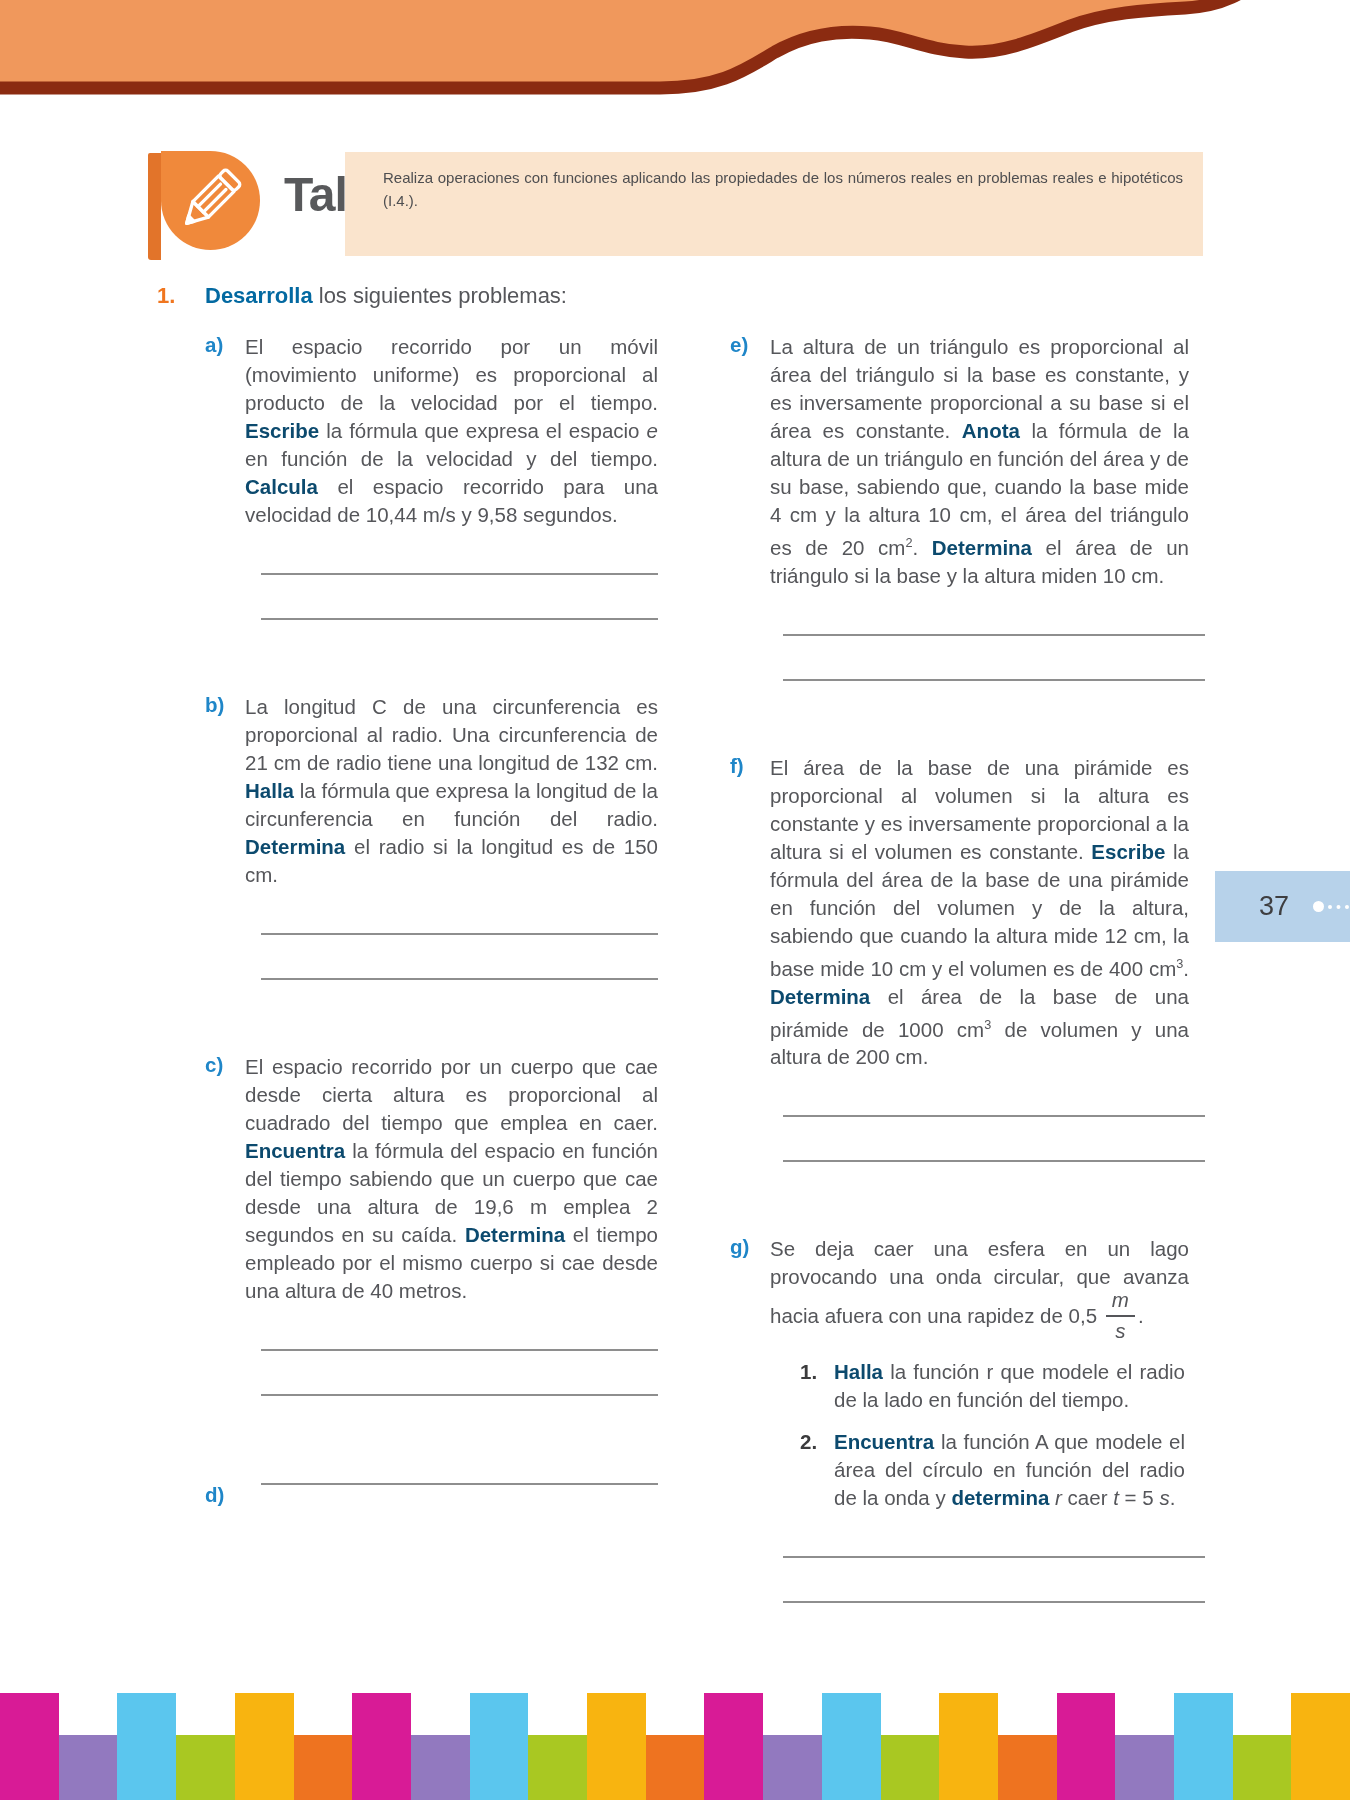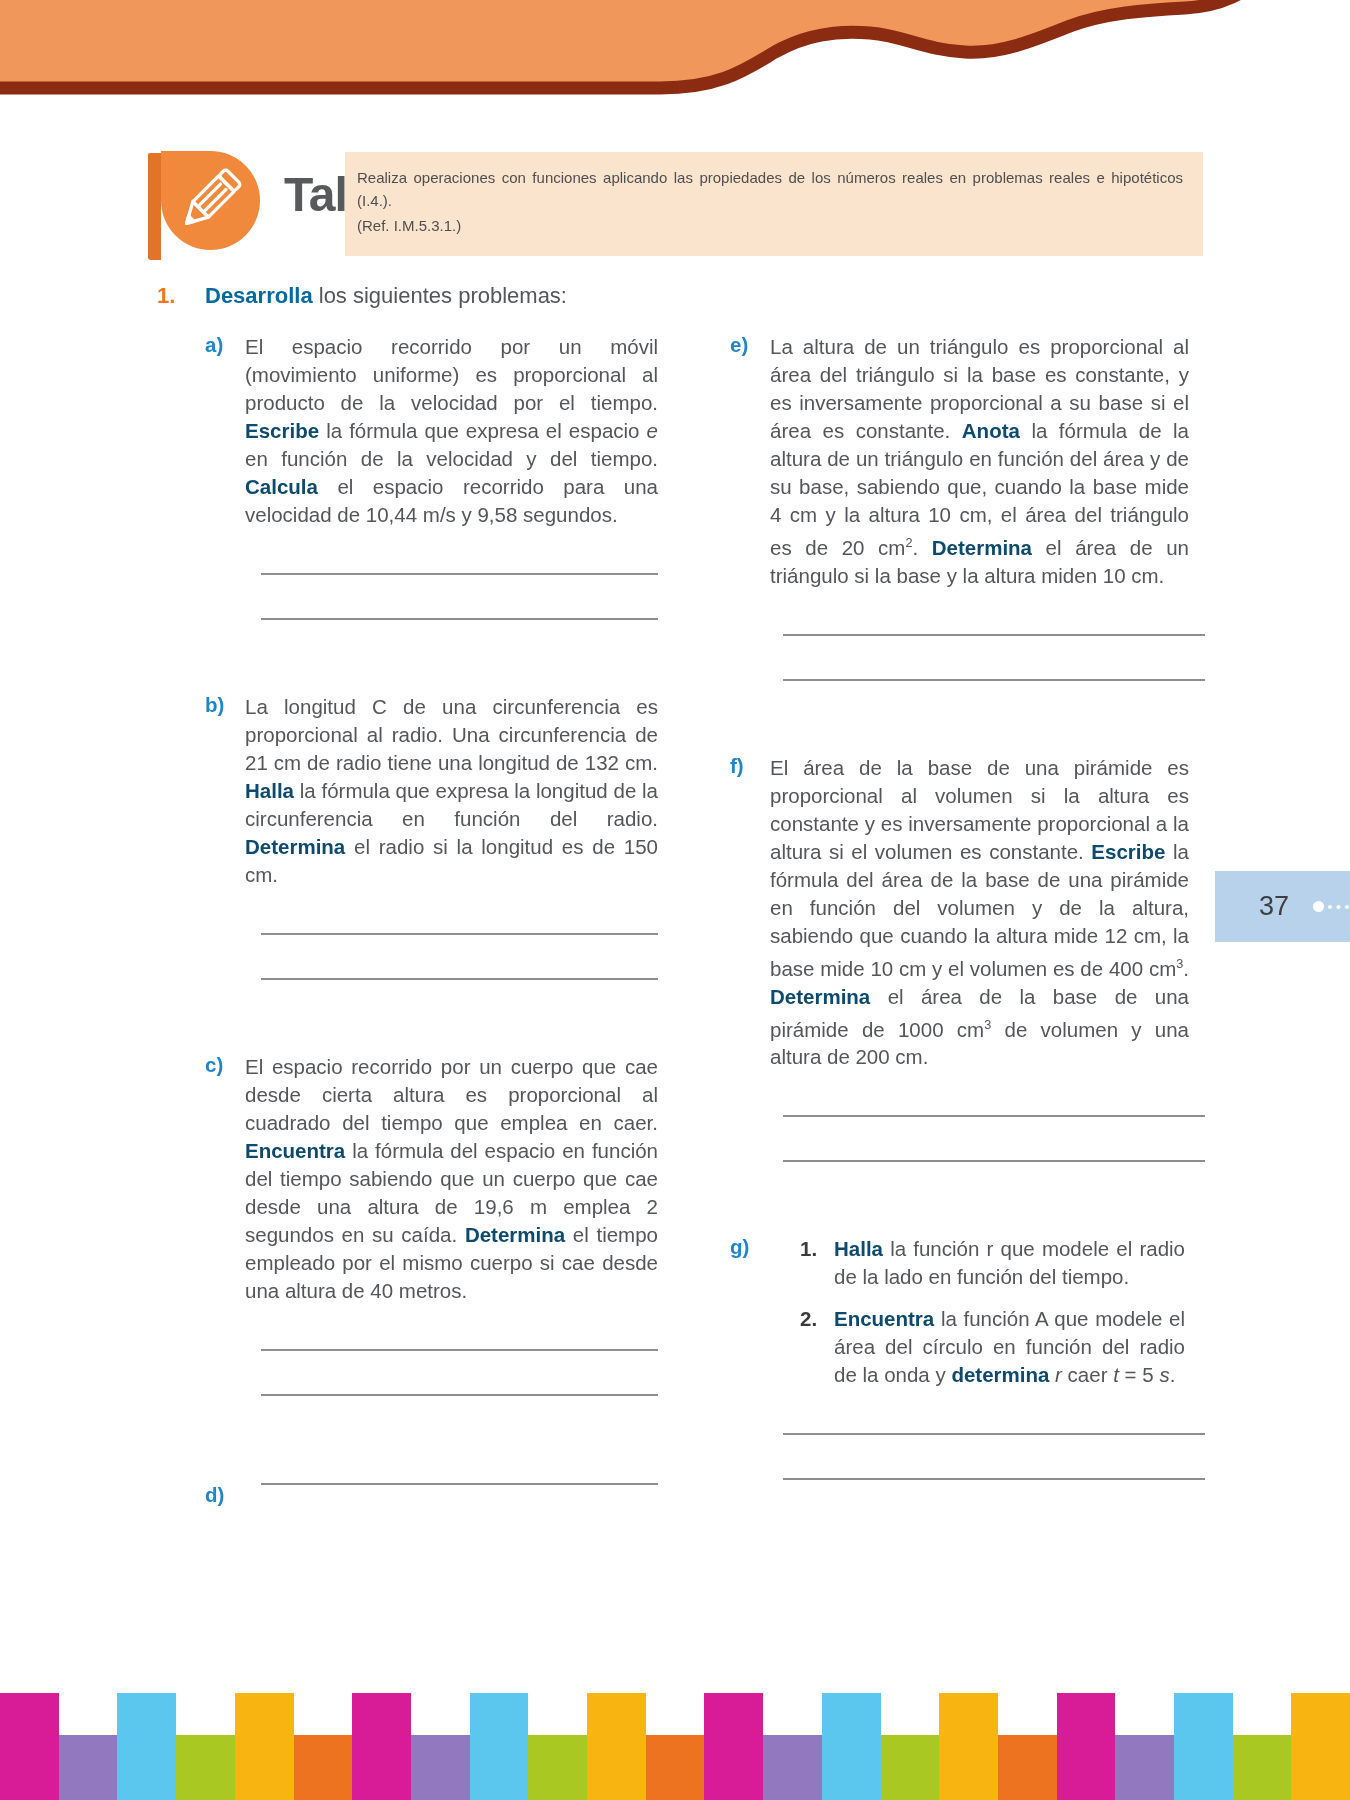--- a/index.html
+++ b/index.html
@@ -8,21 +8,21 @@
     font-family:"Liberation Sans",sans-serif;
   }
   
   .wave{position:absolute;top:0;left:0;width:1350px;height:140px;}
   
   .badge-spine{position:absolute;left:148px;top:153px;width:13px;height:107px;background:#E2742A;border-radius:2px 0 0 3px;}
   .badge-circle{position:absolute;left:161px;top:151px;width:99px;height:99px;background:#F0893B;border-radius:0 50% 50% 50%;}
   .pencil{position:absolute;left:5px;top:5px;width:88px;height:88px;}
   .taller-label{position:absolute;left:284px;top:167px;font-size:48px;font-weight:600;color:#58595B;letter-spacing:-1px;}
   
-  .desc-box{position:absolute;left:345px;top:152px;width:858px;height:104px;background:#FAE4CD;box-sizing:border-box;padding:14px 20px 0 12px;}
+  .desc-box{position:absolute;left:345px;top:152px;width:858px;height:104px;background:#FAE4CD;box-sizing:border-box;padding:14px 20px 0 38px;}
   .desc-text{font-size:15px;line-height:1.55;color:#4E4E50;text-align:justify;text-align-last:justify;}
   .desc-ref{font-size:15px;line-height:1.55;color:#4E4E50;margin-top:1px;}
   
   .ex-number{position:absolute;left:157px;top:283px;font-size:22px;font-weight:bold;color:#F0761F;}
   .ex-title{position:absolute;left:205px;top:283px;font-size:22px;color:#55565A;}
   .ex-title .b{font-weight:bold;color:#0369a1;}
   
   .column{position:absolute;top:333px;}
   .column.left{left:205px;width:453px;}
   .column.right{left:730px;width:475px;}
@@ -71,21 +71,20 @@
         <path d="M23 36.5 H52 M23 43.5 H52"></path>
         <path d="M52 30 L70 40 L52 50 Z"></path>
         <path d="M64 36.5 L70 40 L64 43.5 Z" fill="#fff"></path>
       </g>
     </svg>
   </div>
   <div class="taller-label">Taller</div>
 
   <div class="desc-box">
     <div class="desc-text">Realiza operaciones con funciones aplicando las propiedades de los números reales en problemas reales e hipotéticos (I.4.).</div>
-    <div class="desc-ref">(Ref. I.M.5.3.1.)</div>
   </div>
 
   <div class="ex-number">1.</div>
   <div class="ex-title"><span class="b">Desarrolla</span><span> los siguientes problemas:</span></div>
 
   <div class="column left">
       <div class="problem">
         <span class="plabel">a)</span>
         <div class="ptext"><span>El espacio recorrido por un móvil (movimiento uniforme) es proporcional al producto de la velocidad por el tiempo. </span><span class="b">Escribe</span><span> la fórmula que expresa el espacio </span><span class="i">e</span><span> en función de la velocidad y del tiempo. </span><span class="b">Calcula</span><span> el espacio recorrido para una velocidad de 10,44 m/s y 9,58 segundos.</span></div>
         <div class="answers">
@@ -128,20 +127,21 @@
       <div class="problem">
         <span class="plabel">f)</span>
         <div class="ptext"><span>El área de la base de una pirámide es proporcional al volumen si la altura es constante y es inversamente proporcional a la altura si el volumen es constante. </span><span class="b">Escribe</span><span> la fórmula del área de la base de una pirámide en función del volumen y de la altura, sabiendo que cuando la altura mide 12 cm, la base mide 10 cm y el volumen es de 400 cm</span><span class="sup">3</span><span>. </span><span class="b">Determina</span><span> el área de la base de una pirámide de 1000 cm</span><span class="sup">3</span><span> de volumen y una altura de 200 cm.</span></div>
         <div class="answers">
           <div class="aline"></div>
           <div class="aline"></div>
         </div>
       </div>
       <div class="problem">
         <span class="plabel">g)</span>
+        <div class="ptext"><span>Se deja caer una esfera en un lago provocando una onda circular, que avanza hacia afuera con una rapidez de 0,5 </span><span class="frac"><span class="fnum">m</span><span class="fden">s</span></span><span>.</span></div>
         <div class="subitem"><span class="subnum">1.</span><span class="b">Halla</span><span> la función r que modele el radio de la lado en función del tiempo.</span></div>
         <div class="subitem"><span class="subnum">2.</span><span class="b">Encuentra</span><span> la función A que modele el área del círculo en función del radio de la onda y </span><span class="b">determina</span><span> </span><span class="i">r</span><span> caer </span><span class="i">t</span><span> = 5 </span><span class="i">s</span><span>.</span></div>
         <div class="answers">
           <div class="aline"></div>
           <div class="aline"></div>
         </div>
       </div>
     </div>
 
   <div class="page-tab">

